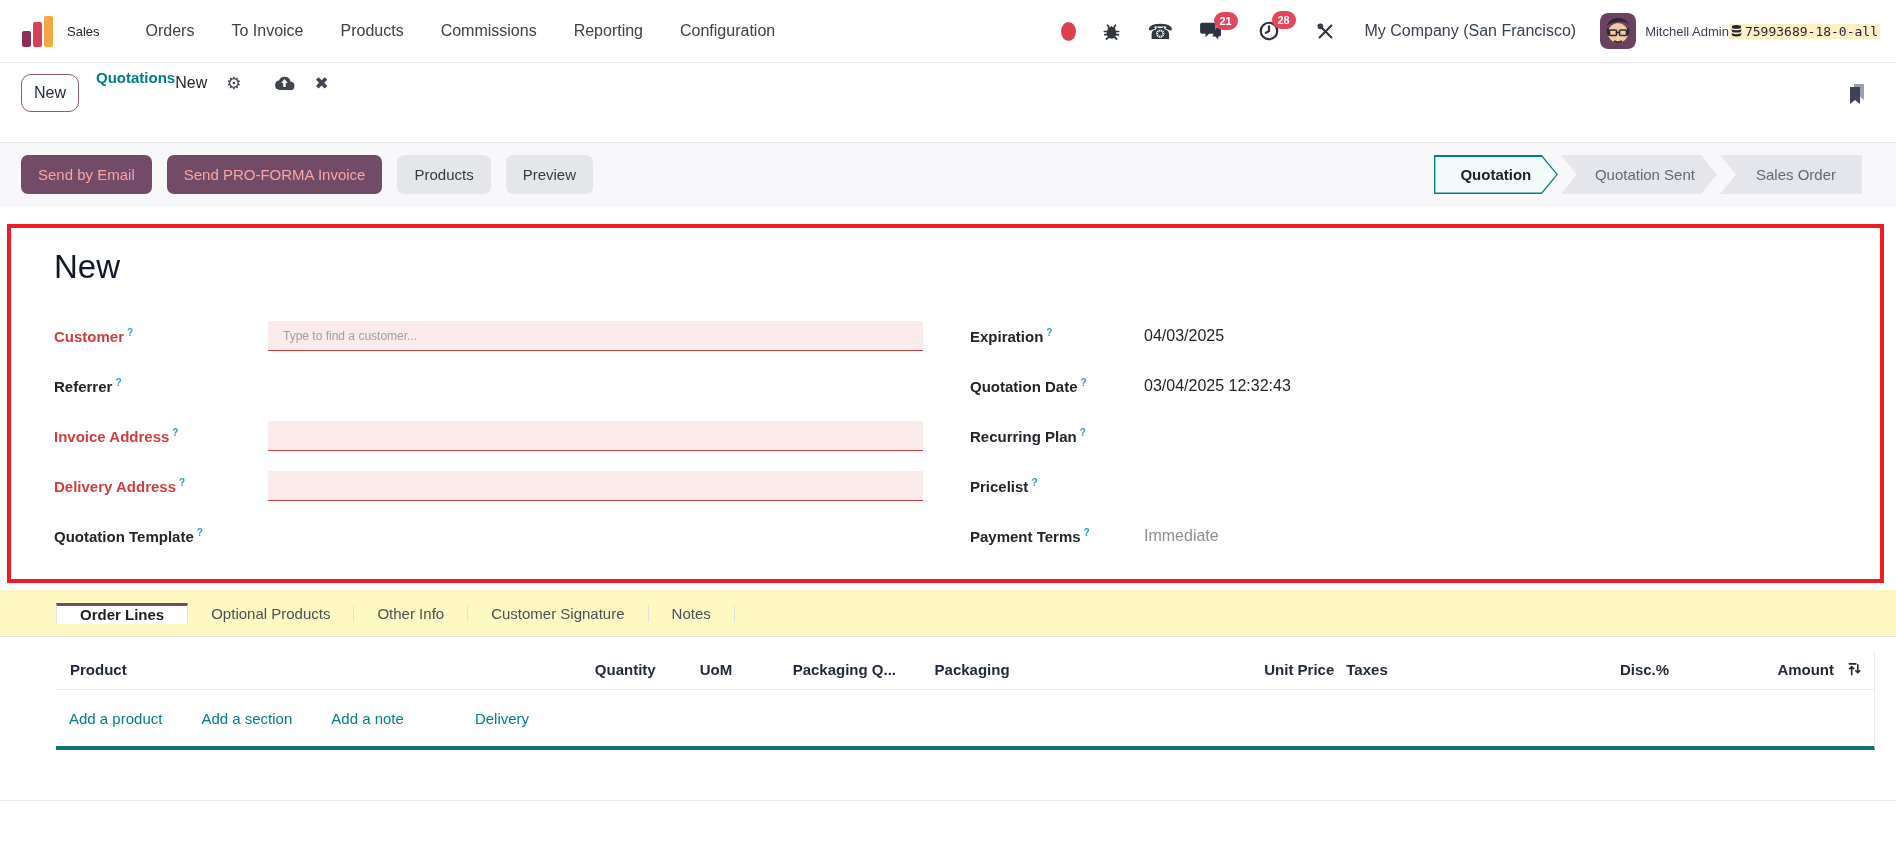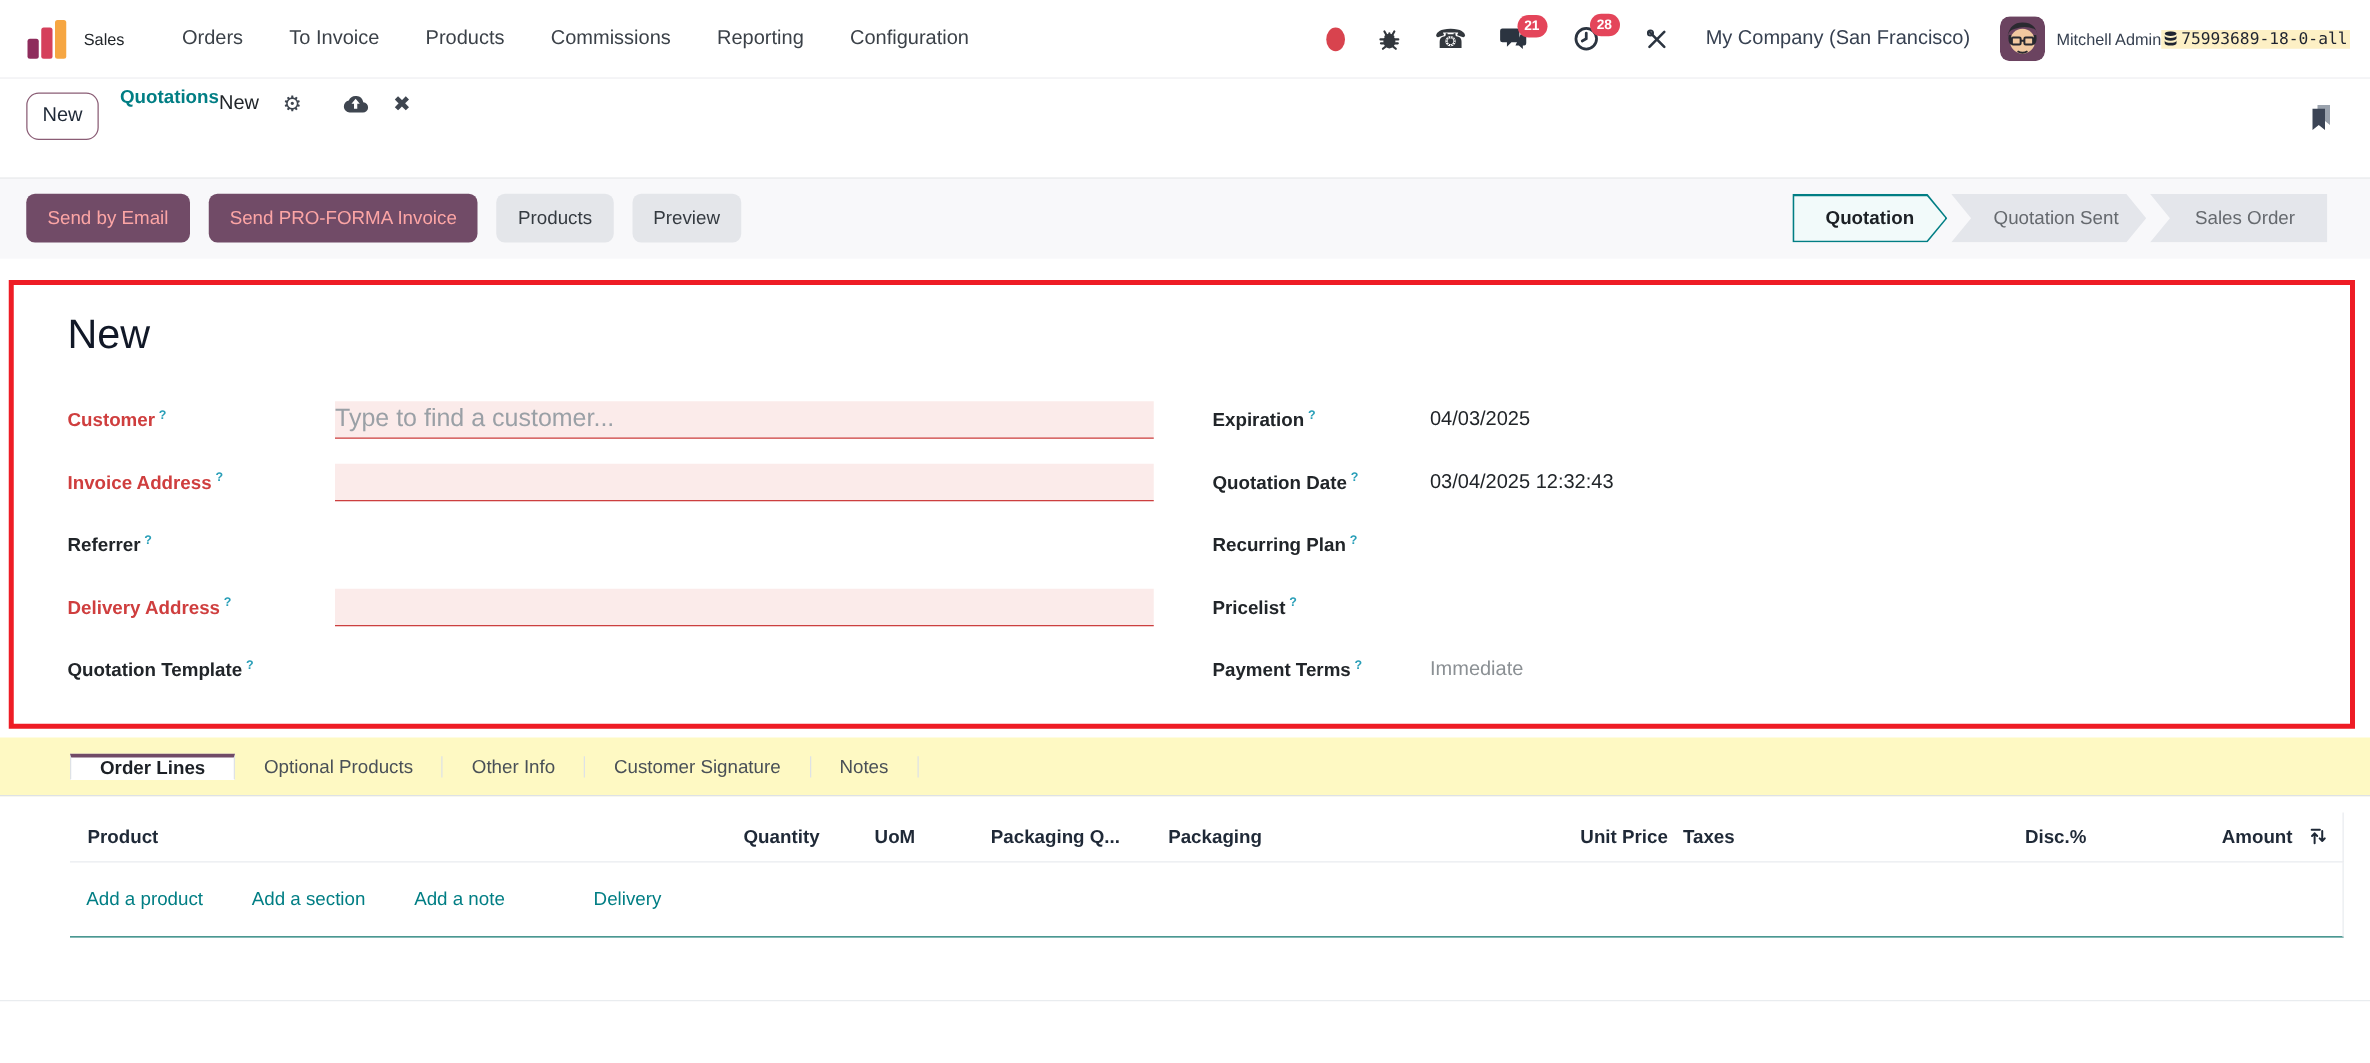--- a/index.html
+++ b/index.html
@@ -71,22 +71,22 @@
   .sheet { position:absolute; left:0; top:207px; width:1896px; height:383px; background:#fff; }
   .page-title { position:absolute; left:54px; top:41px; font-size:33px; font-weight:500; color:#111827; }
   .fields-area { position:absolute; left:54px; top:104px; right:30px; display:flex; }
   .col-left { width:869px; }
   .col-right { margin-left:47px; flex:1; }
   .f-row { height:50px; display:flex; align-items:center; }
   .f-label { width:214px; font-size:15px; font-weight:600; color:#212529; flex:none; }
   .f-label.req { color:#cf3e3e; }
   .help-q { font-size:10px; color:#2a9fb8; vertical-align:super; margin-left:3px; font-weight:600; }
   .f-input-wrap { width:655px; flex:none; }
-  .inp { width:100%; height:30px; border:none; outline:none; font-size:20px; color:#212529;
-    font-family:"Liberation Sans", sans-serif; background:transparent; padding:0 0; }
+  .inp { width:100%; height:30px; border:none; outline:none; font-size:12px; color:#212529;
+    font-family:"Liberation Sans", sans-serif; background:transparent; padding:0 15px; }
   .inp.pink { background:#fbebea; border-bottom:1.5px solid #cc3f3f; }
   .inp.pink::placeholder { color:#9aa0a6; }
   .rf-label { width:174px; font-size:15px; font-weight:600; color:#212529; flex:none; }
   .rf-value { font-size:16px; color:#212529; cursor:pointer; }
   .rf-value.muted { color:#8b9094; }
 
   
   .tabstrip { position:absolute; left:0; top:590px; width:1896px; height:47px; background:#fef9c3;
     border-bottom:1px solid #dee2e6; display:flex; align-items:center; padding-left:56px; }
   .tab { display:flex; align-items:center; padding:0 23px; font-size:15px; color:#495057;
@@ -102,21 +102,21 @@
   .c-product   { width:505px; padding-left:14px; }
   .c-qty       { width:95px;  text-align:right; }
   .c-uom       { width:134px; padding-left:44px; }
   .c-pkgqty    { width:140px; padding-left:3px; white-space:nowrap; overflow:hidden; }
   .c-packaging { width:190px; padding-left:5px; }
   .c-unitprice { width:215px; text-align:right; }
   .c-taxes     { width:145px; padding-left:12px; }
   .c-disc      { width:190px; text-align:right; }
   .c-amount    { width:165px; text-align:right; }
   .c-icon      { width:40px; display:flex; justify-content:center; align-items:center; cursor:pointer; }
-  .addrow { display:flex; align-items:center; height:60px; border-bottom:1px solid #0f766e;
+  .addrow { display:flex; align-items:center; height:60px; border-bottom:4px solid #0f766e;
     border-right:1px solid #e9ecef; font-size:15px; }
   .add-link { color:#017e84; cursor:pointer; }
   .al-1 { margin-left:13px; } .al-2 { margin-left:39px; } .al-3 { margin-left:39px; } .al-4 { margin-left:71px; }
   .emptyrow { position:absolute; left:0; top:800px; width:1896px; border-top:1px solid #e9ecef; height:50px; background:#fff; }
 
   svg { display:block; }
 </style>
 </head>
 <body>
 
@@ -241,26 +241,26 @@
 
 <div class="sheet">
   <div class="page-title">New</div>
   <div class="fields-area">
     <div class="col-left">
       <div class="f-row">
         <div class="f-label req"><span>Customer</span><span class="help-q">?</span></div>
         <div class="f-input-wrap"><input class="inp pink" placeholder="Type to find a customer..." style=""></div>
       </div>
       <div class="f-row">
+        <div class="f-label"><span>Referrer</span><span class="help-q">?</span></div>
+        <div class="f-input-wrap"><input class="inp" style=""></div>
+      </div>
+      <div class="f-row">
         <div class="f-label req"><span>Invoice Address</span><span class="help-q">?</span></div>
         <div class="f-input-wrap"><input class="inp pink" style=""></div>
-      </div>
-      <div class="f-row">
-        <div class="f-label"><span>Referrer</span><span class="help-q">?</span></div>
-        <div class="f-input-wrap"><input class="inp" style=""></div>
       </div>
       <div class="f-row">
         <div class="f-label req"><span>Delivery Address</span><span class="help-q">?</span></div>
         <div class="f-input-wrap"><input class="inp pink" style=""></div>
       </div>
       <div class="f-row">
         <div class="f-label"><span>Quotation Template</span><span class="help-q">?</span></div>
         <div class="f-input-wrap"><input class="inp" style=""></div>
       </div>
     </div>

